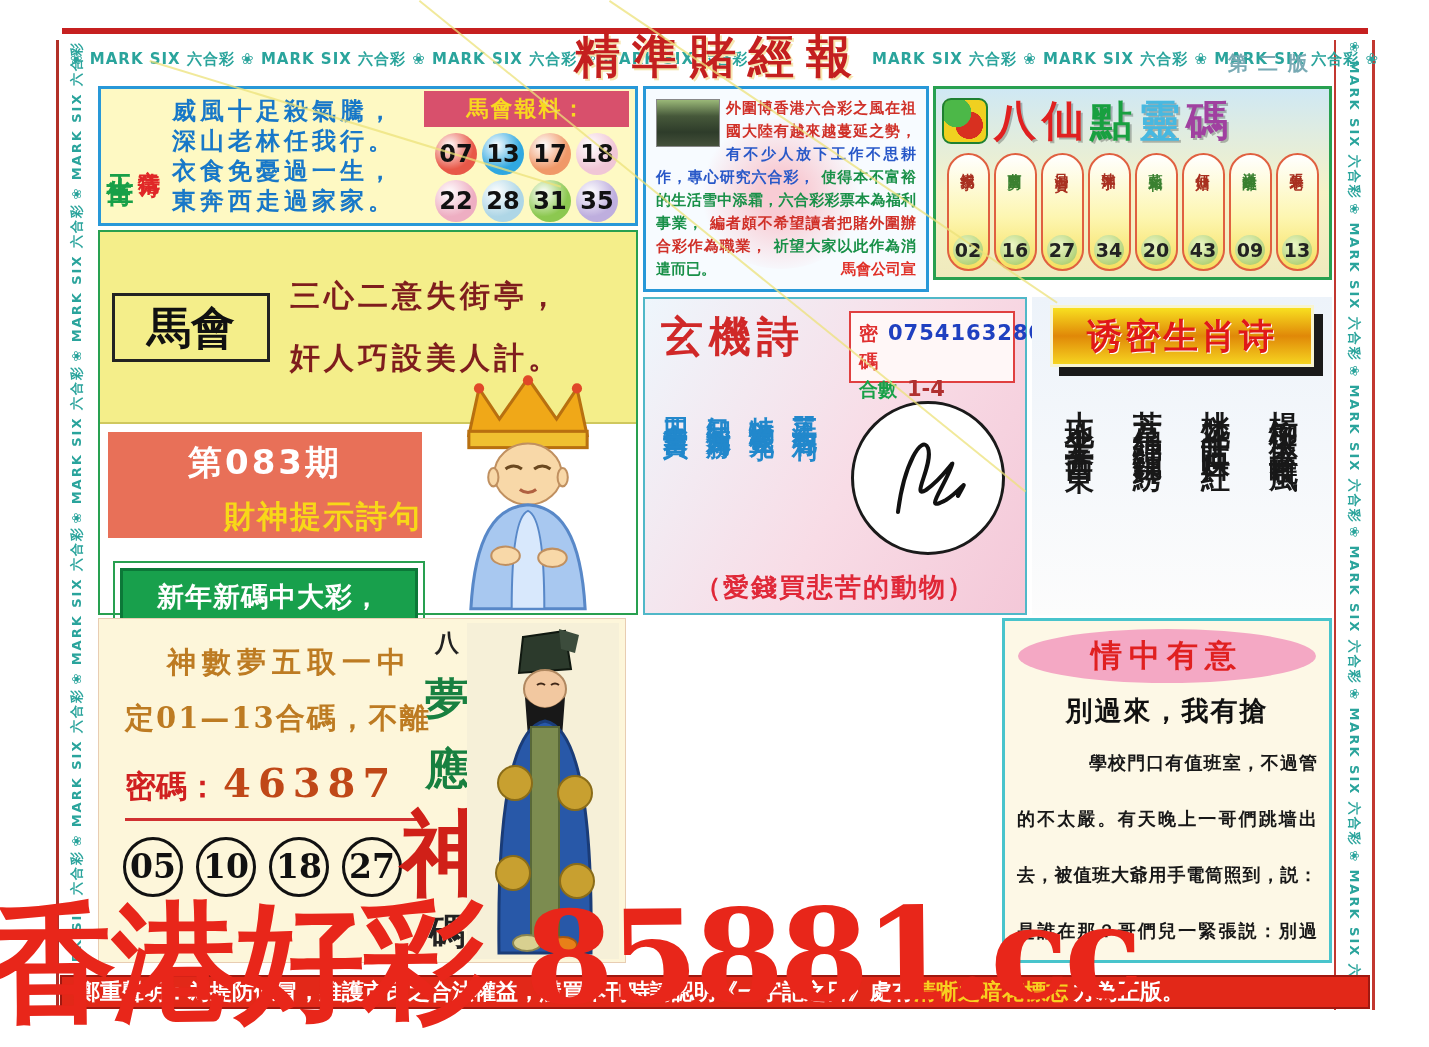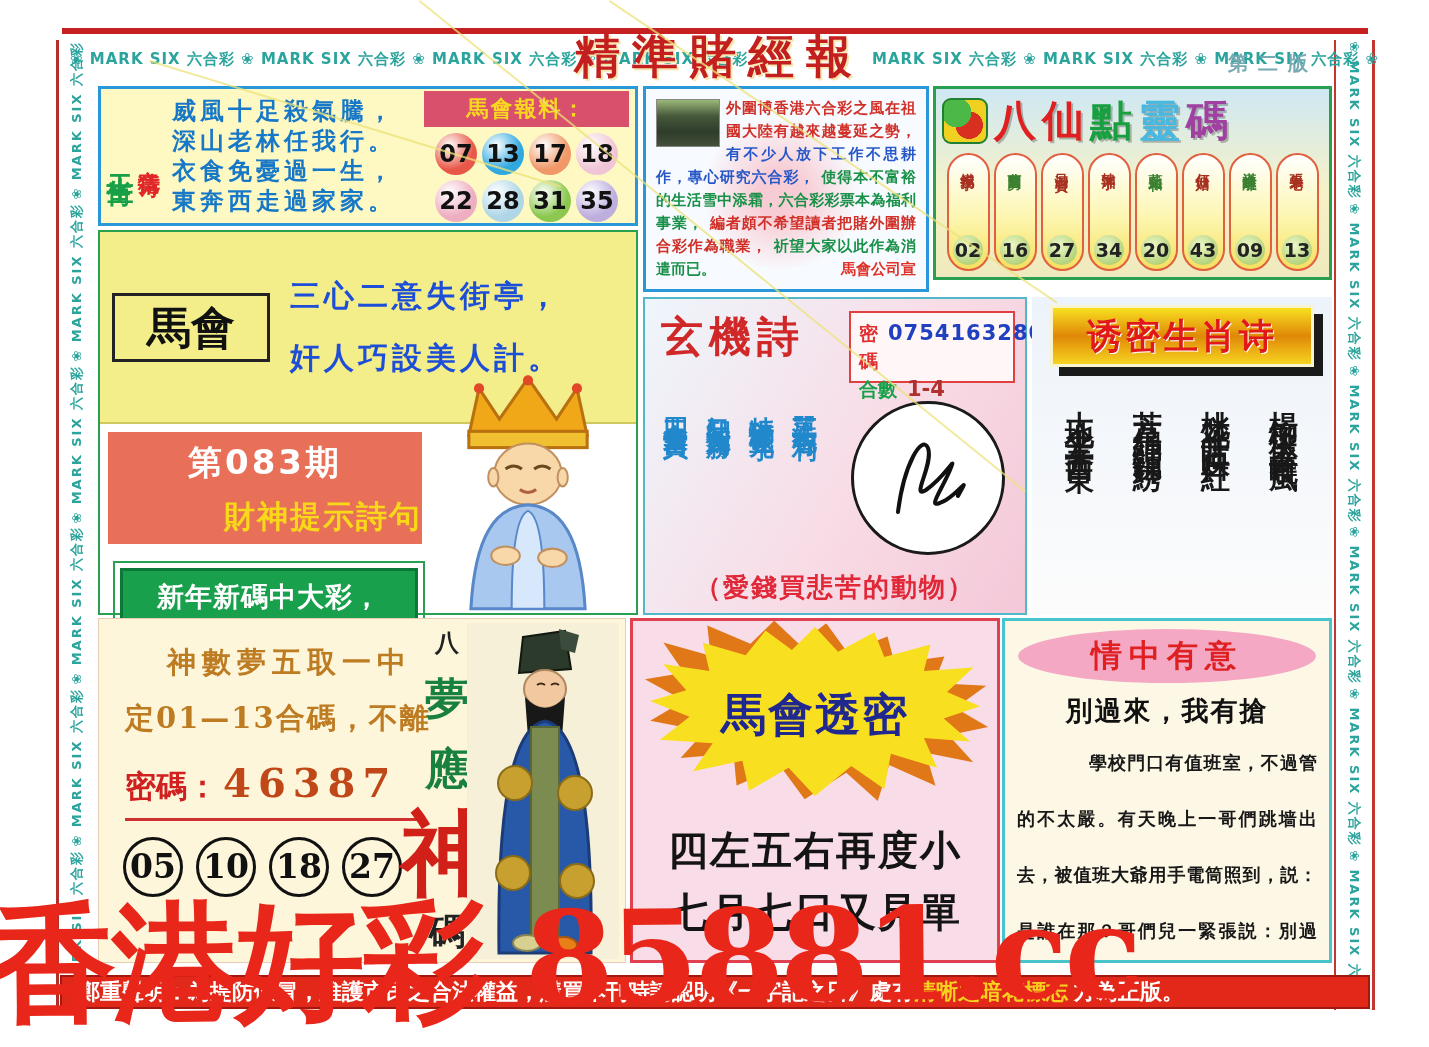--- a/index.html
+++ b/index.html
@@ -82,23 +82,23 @@
   .cap .no{width:30px;height:30px;border-radius:50%;text-align:center;line-height:30px;font-size:19px;
            font-weight:bold;color:#222;background:radial-gradient(circle at 40% 35%,#eef8c8,#9cc45c);}
 
   
   #panelD{left:98px;top:230px;width:540px;height:385px;border:2px solid #28a050;background:#fff;
           box-sizing:border-box;z-index:2;}
   .yellow-area{position:absolute;left:0;top:0;width:100%;height:192px;background:#f4ee8a;
                border-bottom:2px solid #cfc85e;display:flex;align-items:center;padding:0 12px;box-sizing:border-box;}
   .touma-box{border:3px solid #222;width:152px;flex:none;text-align:center;font-family:"DejaVu Serif",serif;
              font-size:44px;font-weight:bold;color:#111;line-height:1.25;padding:4px 0;}
-  .touma-verse{margin-left:20px;font-family:"DejaVu Serif",serif;font-size:30px;font-weight:bold;color:#1d4ed8;
+  .touma-verse{margin-left:20px;font-family:"DejaVu Serif",serif;font-size:30px;font-weight:bold;color:#7f1d1d;
                line-height:62px;letter-spacing:4px;white-space:nowrap;}
-  .issue-red{position:absolute;left:8px;top:200px;width:314px;background:#e87058;padding:8px 0 6px;}
+  .issue-red{position:absolute;left:8px;top:200px;width:314px;background:#e87058;padding:8px 0 0;}
   .issue-no{color:#fff;font-size:34px;font-weight:bold;text-align:center;letter-spacing:3px;}
   .hint-title{color:#f8d818;font-size:31px;font-weight:bold;text-align:right;margin-top:10px;letter-spacing:2px;}
   .green-box{position:absolute;left:20px;top:336px;width:292px;background:#18a04c;border:3px solid #0c7838;
              outline:2px solid #28a050;outline-offset:5px;color:#fff;font-size:27px;font-weight:bold;
              text-align:center;line-height:44px;padding:4px 0;letter-spacing:1px;}
   .king-svg{position:absolute;left:326px;top:140px;width:204px;height:240px;}
 
   
   #panelE{left:643px;top:297px;width:384px;height:318px;border:2px solid #50b8c8;box-sizing:border-box;
           background:linear-gradient(120deg,#eef6fc 0%,#f8dce6 55%,#f4c8d8 100%);z-index:2;}
@@ -409,32 +409,20 @@
       <rect x="64" y="104" width="28" height="220" fill="#7c8c50" stroke="#586838" stroke-width="2"></rect>
       <circle cx="48" cy="160" r="17" fill="#c8a030" stroke="#8a6c18" stroke-width="2"></circle>
       <circle cx="108" cy="170" r="17" fill="#c8a030" stroke="#8a6c18" stroke-width="2"></circle>
       <circle cx="46" cy="250" r="17" fill="#c8a030" stroke="#8a6c18" stroke-width="2"></circle>
       <circle cx="110" cy="258" r="17" fill="#c8a030" stroke="#8a6c18" stroke-width="2"></circle>
       <ellipse cx="60" cy="320" rx="14" ry="8" fill="#d8d090" stroke="#8a8450" stroke-width="2"></ellipse>
       <ellipse cx="96" cy="322" rx="14" ry="8" fill="#e88018" stroke="#a85810" stroke-width="2"></ellipse>
     </svg>
   </div>
 
-  <div id="panelH" class="abs">
-    <div class="burst">
-      <div class="shape back"></div>
-      <div class="shape front"></div>
-      <div class="label">馬會透密</div>
-    </div>
-    <div class="ms-lines">
-      <div>四左五右再度小</div>
-      <div>七月七日又見單</div>
-    </div>
-    <div class="ms-gift">（送：救世在瑤臺）</div>
-  </div>
 
   <div id="panelI" class="abs">
     <div class="oval">
       <b>情中有意</b>
     </div>
     <div class="joke-head">別過來，我有搶</div>
     <div class="joke-body">學校門口有值班室，不過管的不太嚴。有天晚上一哥們跳墙出去，被值班大爺用手電筒照到，説：是誰在那？哥們兒一緊張説：別過來，我有搶。大爺一聽，轉身進屋，鎖門關燈睡覺了…</div>
   </div>
 
   <div id="footer" class="abs">

